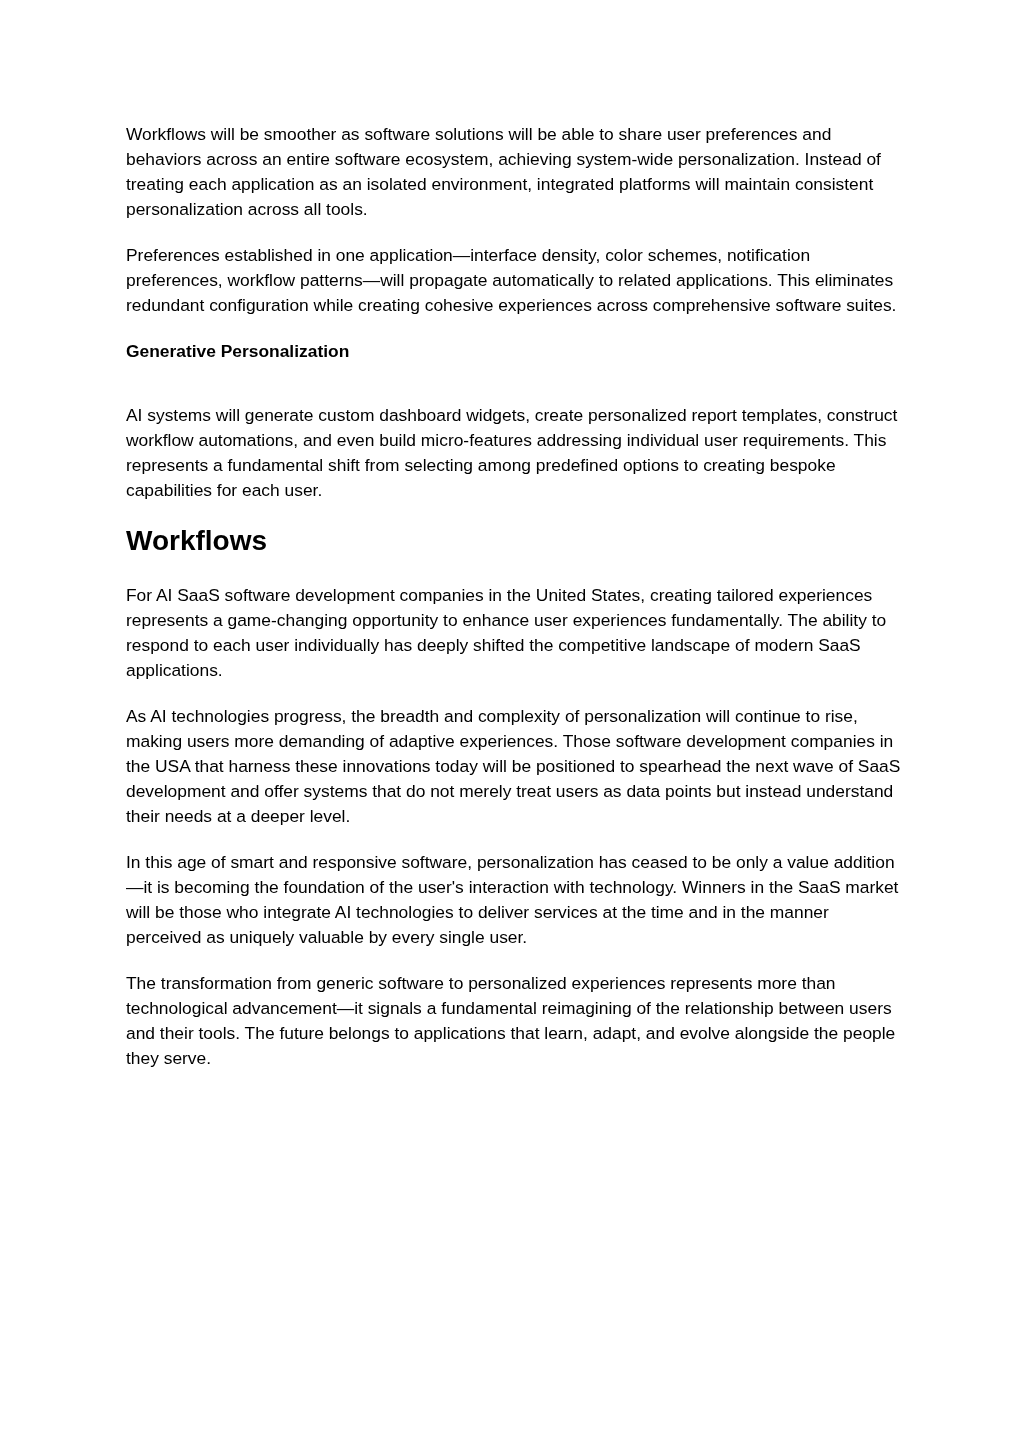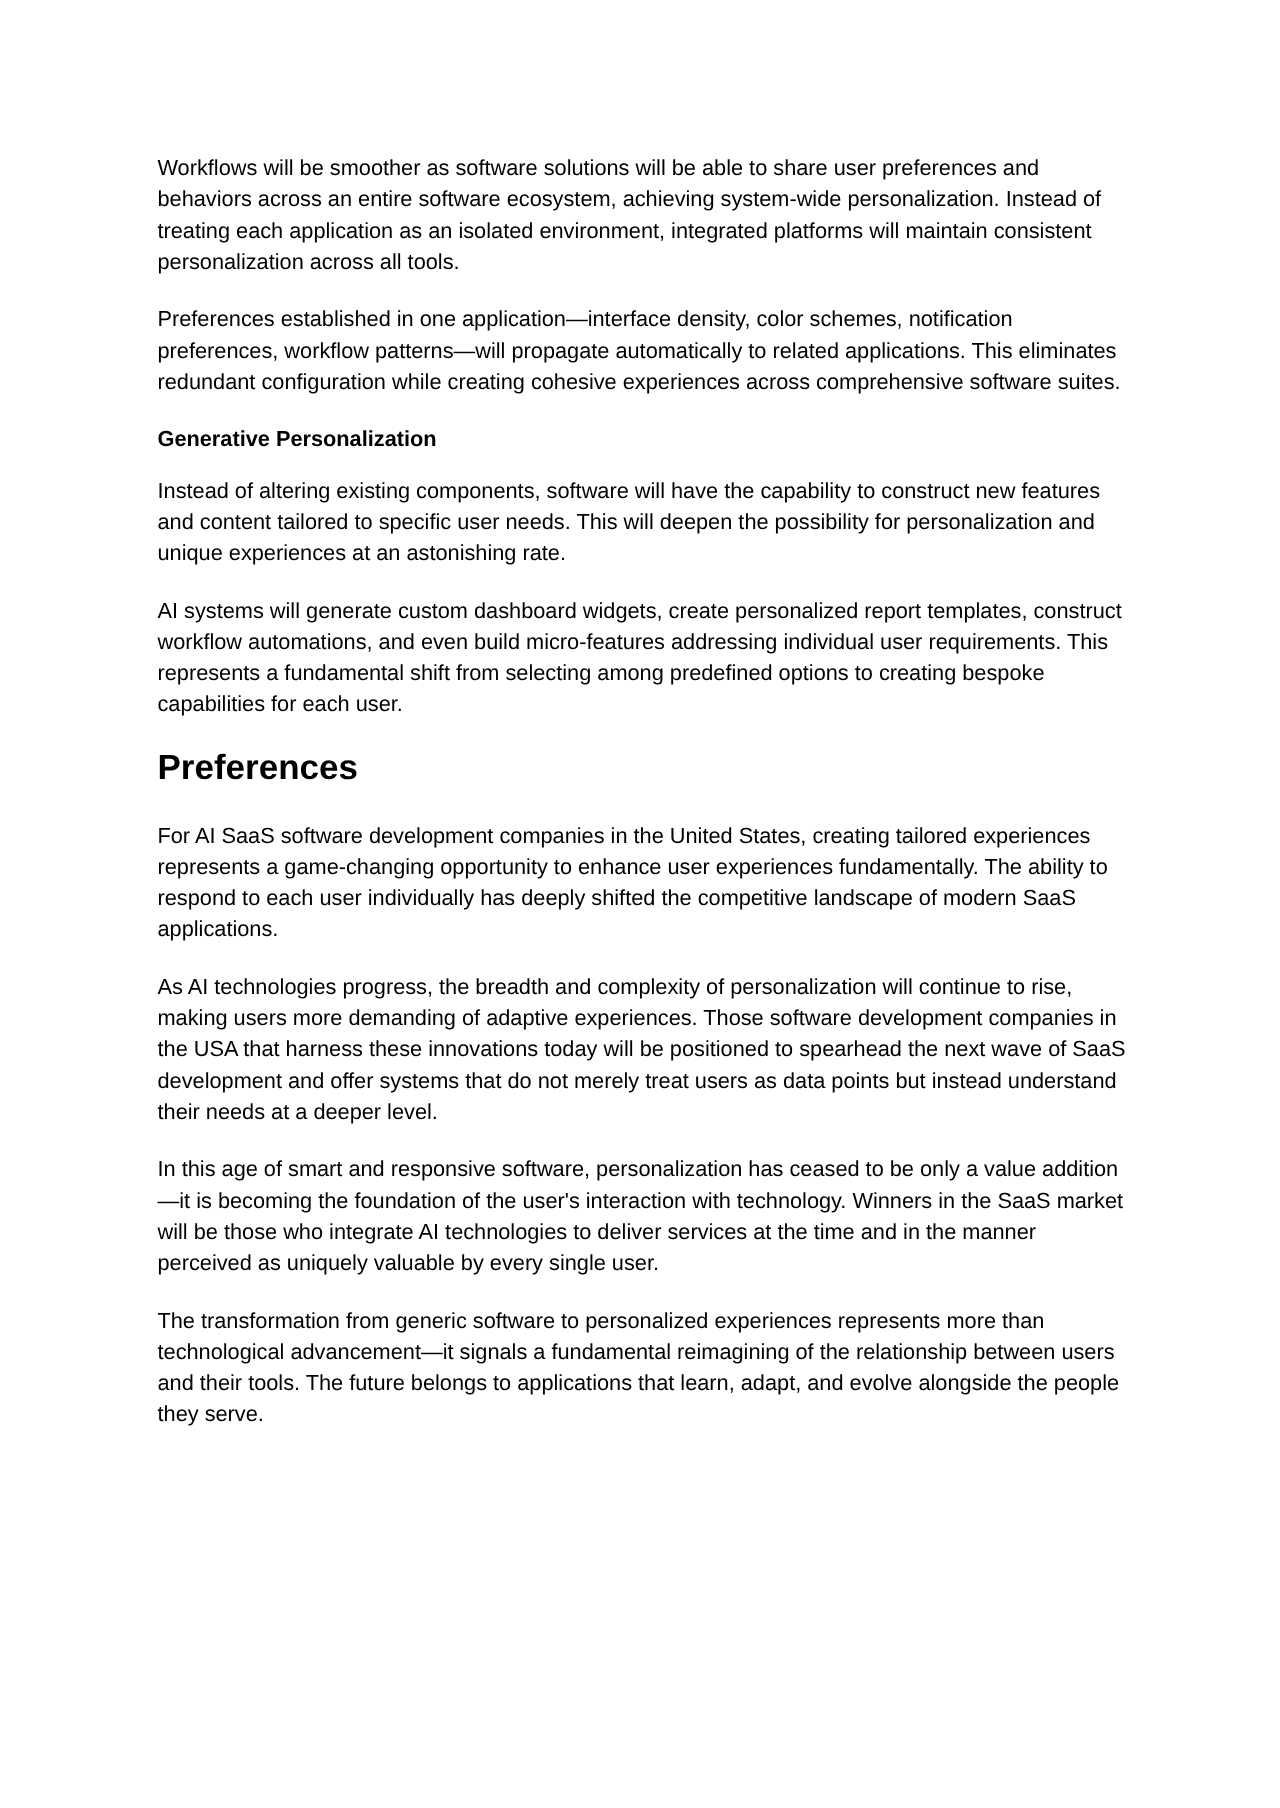--- a/index.html
+++ b/index.html
@@ -1,30 +1,29 @@
 <!DOCTYPE html>
 <html><head>
 <meta charset="utf-8">
 <style>
   html, body { margin: 0; padding: 0; background: #ffffff; }
   body { width: 1024px; height: 1446px; position: relative; overflow: hidden;
          font-family: "Liberation Sans", sans-serif; color: #000; }
   .page { position: absolute; left: 126px; top: 122px; width: 780px; }
   p { margin: 0 0 21px 0; font-size: 17.4px; line-height: 25px; }
-  .subhead { font-weight: bold; margin-bottom: 16px; }
+  .subhead { font-weight: bold; margin-bottom: 39px; }
   h1 { font-size: 28px; font-weight: bold; margin: 14px 0 25px 0; line-height: 34px; }
   a { color: #1155cc; text-decoration: underline; }
 </style>
 </head>
 <body>
 
 <div class="page">
   <p>Workflows will be smoother as software solutions will be able to share user preferences and behaviors across an entire software ecosystem, achieving system-wide personalization. Instead of treating each application as an isolated environment, integrated platforms will maintain consistent personalization across all tools.</p>
   <p>Preferences established in one application—interface density, color schemes, notification preferences, workflow patterns—will propagate automatically to related applications. This eliminates redundant configuration while creating cohesive experiences across comprehensive software suites.</p>
   <p class="subhead">Generative Personalization</p>
-  <p>Instead of altering existing components, software will have the capability to construct new features and content tailored to specific user needs. This will deepen the possibility for personalization and unique experiences at an astonishing rate.</p>
   <p>AI systems will generate custom dashboard widgets, create personalized report templates, construct workflow automations, and even build micro-features addressing individual user requirements. This represents a fundamental shift from selecting among predefined options to creating bespoke capabilities for each user.</p>
-  <h1>Preferences</h1>
+  <h1>Workflows</h1>
   <p>For AI SaaS software development companies in the United States, creating tailored experiences represents a game-changing opportunity to enhance user experiences fundamentally. The ability to respond to each user individually has deeply shifted the competitive landscape of modern SaaS applications.</p>
   <p>As AI technologies progress, the breadth and complexity of personalization will continue to rise, making users more demanding of adaptive experiences. Those software development companies in the USA that harness these innovations today will be positioned to spearhead the next wave of SaaS development and offer systems that do not merely treat users as data points but instead understand their needs at a deeper level.</p>
   <p>In this age of smart and responsive software, personalization has ceased to be only a value addition—it is becoming the foundation of the user's interaction with technology. Winners in the SaaS market will be those who integrate AI technologies to deliver services at the time and in the manner perceived as uniquely valuable by every single user.</p>
   <p>The transformation from generic software to personalized experiences represents more than technological advancement—it signals a fundamental reimagining of the relationship between users and their tools. The future belongs to applications that learn, adapt, and evolve alongside the people they serve.</p>
 </div>
 
 </body></html>

